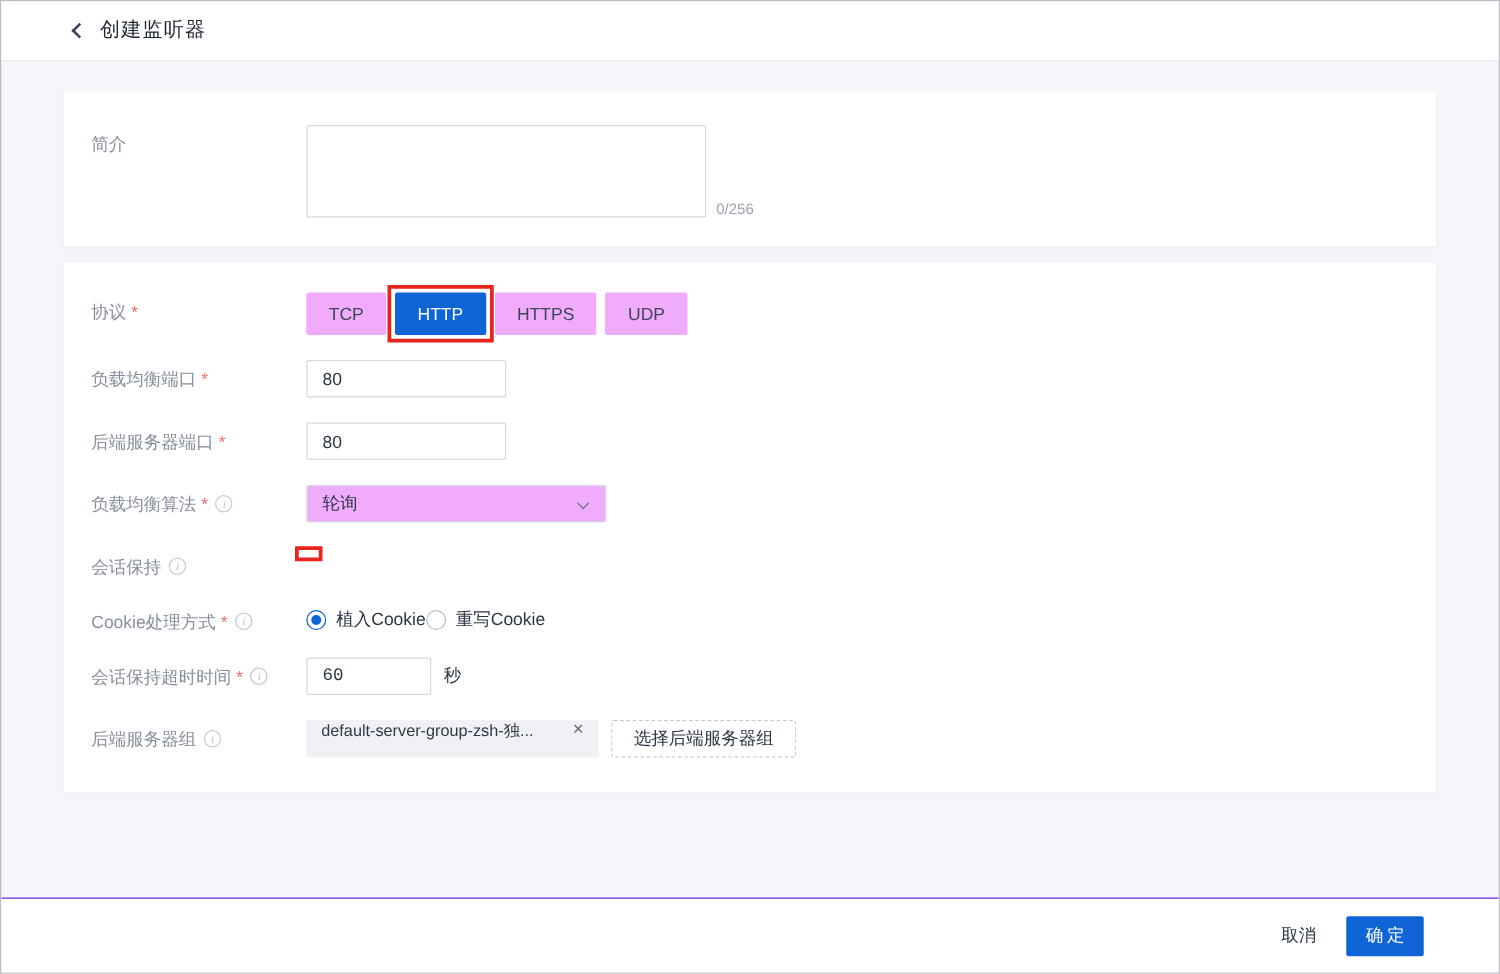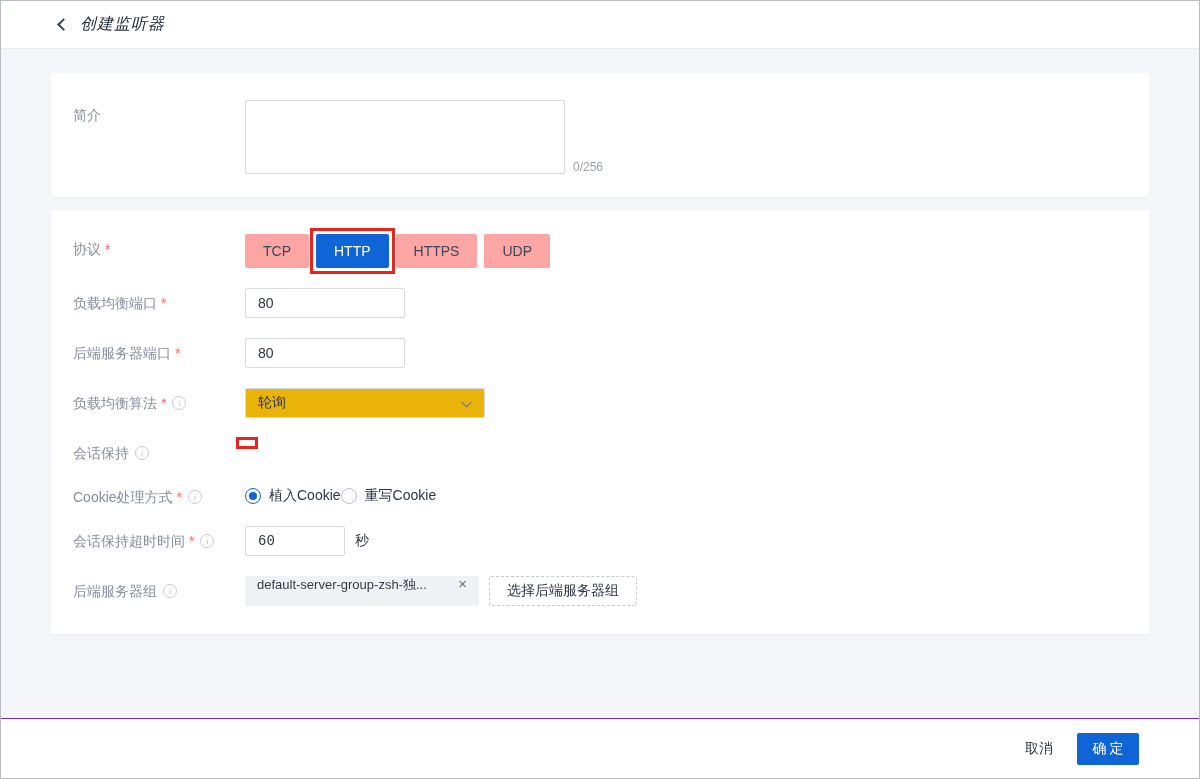--- a/index.html
+++ b/index.html
@@ -4,21 +4,21 @@
 <style>
   * { margin:0; padding:0; box-sizing:border-box; }
   html,body { background:#e8e8e8; }
   body { font-family:"Liberation Sans","DejaVu Sans",sans-serif; }
 
   .frame { position:relative; width:1200px; height:779px; background:#f5f6f9;
            border:1px solid #b9bcc2; display:flex; flex-direction:column; overflow:hidden; }
 
   
   .header { height:48px; flex:none; background:#fff; border-bottom:1px solid #e8eaee;
-            display:flex; align-items:center; padding-left:58px;font-style:italic; }
+            display:flex; align-items:center; padding-left:58px; }
   .back-ico { width:9px; height:9px; border-left:2px solid #394253; border-bottom:2px solid #394253;
               transform:rotate(45deg); margin-right:12px; cursor:pointer; }
   .page-title { font-size:16px; color:#1f2733; font-weight:500; letter-spacing:1px; }
 
   
   .page-body { flex:1; overflow:hidden; }
   .card { background:#fff; margin:0 50px; border-radius:2px; box-shadow:0 1px 3px rgba(31,45,61,.04); }
   .card-basic { margin-top:24px; padding:27px 30px 23px 22px; }
   .card-settings { margin-top:13px; padding:24px 30px 28px 22px; }
 
@@ -41,29 +41,29 @@
   .port-input { width:160px; }
   .small-input { width:100px;font-family:Liberation Mono, monospace; }
   .desc-area { width:320px; height:74px; border:1px solid #d6d9e0; border-radius:2px; resize:none;
                padding:8px 12px; font-size:14px; color:#2c3544; outline:none;
                font-family:"Liberation Sans","DejaVu Sans",sans-serif; }
   .counter { align-self:flex-end; margin-left:8px; font-size:12px; color:#9aa1ad; }
   .unit { margin-left:10px; padding-top:6px; font-size:14px; color:#2c3544; }
 
   
   .proto-btn { height:34px; padding:0 18px; margin-right:7px; border:none; border-radius:2px;
-               background:#fca5a5; color:#3c4656; font-size:14px; cursor:pointer;
+               background:#f0abfc; color:#3c4656; font-size:14px; cursor:pointer;
                font-family:"Liberation Sans","DejaVu Sans",sans-serif; }
   .proto-btn.sel { position:relative; background:#0f64d6; color:#fff; }
   .anno-box { position:absolute; top:-6px; bottom:-6px; left:-6px; right:-6px;
               border:3px solid #e8241f; pointer-events:none; }
 
   
   .select { position:relative; width:240px; height:30px; border:1px solid #d6d9e0; border-radius:2px;
-            background:#eab308; display:flex; align-items:center; padding:0 30px 0 12px;
+            background:#f0abfc; display:flex; align-items:center; padding:0 30px 0 12px;
             font-size:14px; color:#2c3544; cursor:pointer; }
   .chev-down { position:absolute; right:14px; top:10px; width:7px; height:7px;
                border-right:1.5px solid #6e7684; border-bottom:1.5px solid #6e7684;
                transform:rotate(45deg); }
 
   
   .toggle-wrap { position:relative; margin-top:5px; }
   .toggle { position:relative; width:38px; height:20px; border-radius:10px; background:#0f64d6; cursor:pointer; }
   .toggle .knob { position:absolute; right:2px; top:2px; width:16px; height:16px; border-radius:50%; background:#fff; }
   .toggle .check { position:absolute; left:7px; top:6px; width:8px; height:4px;

